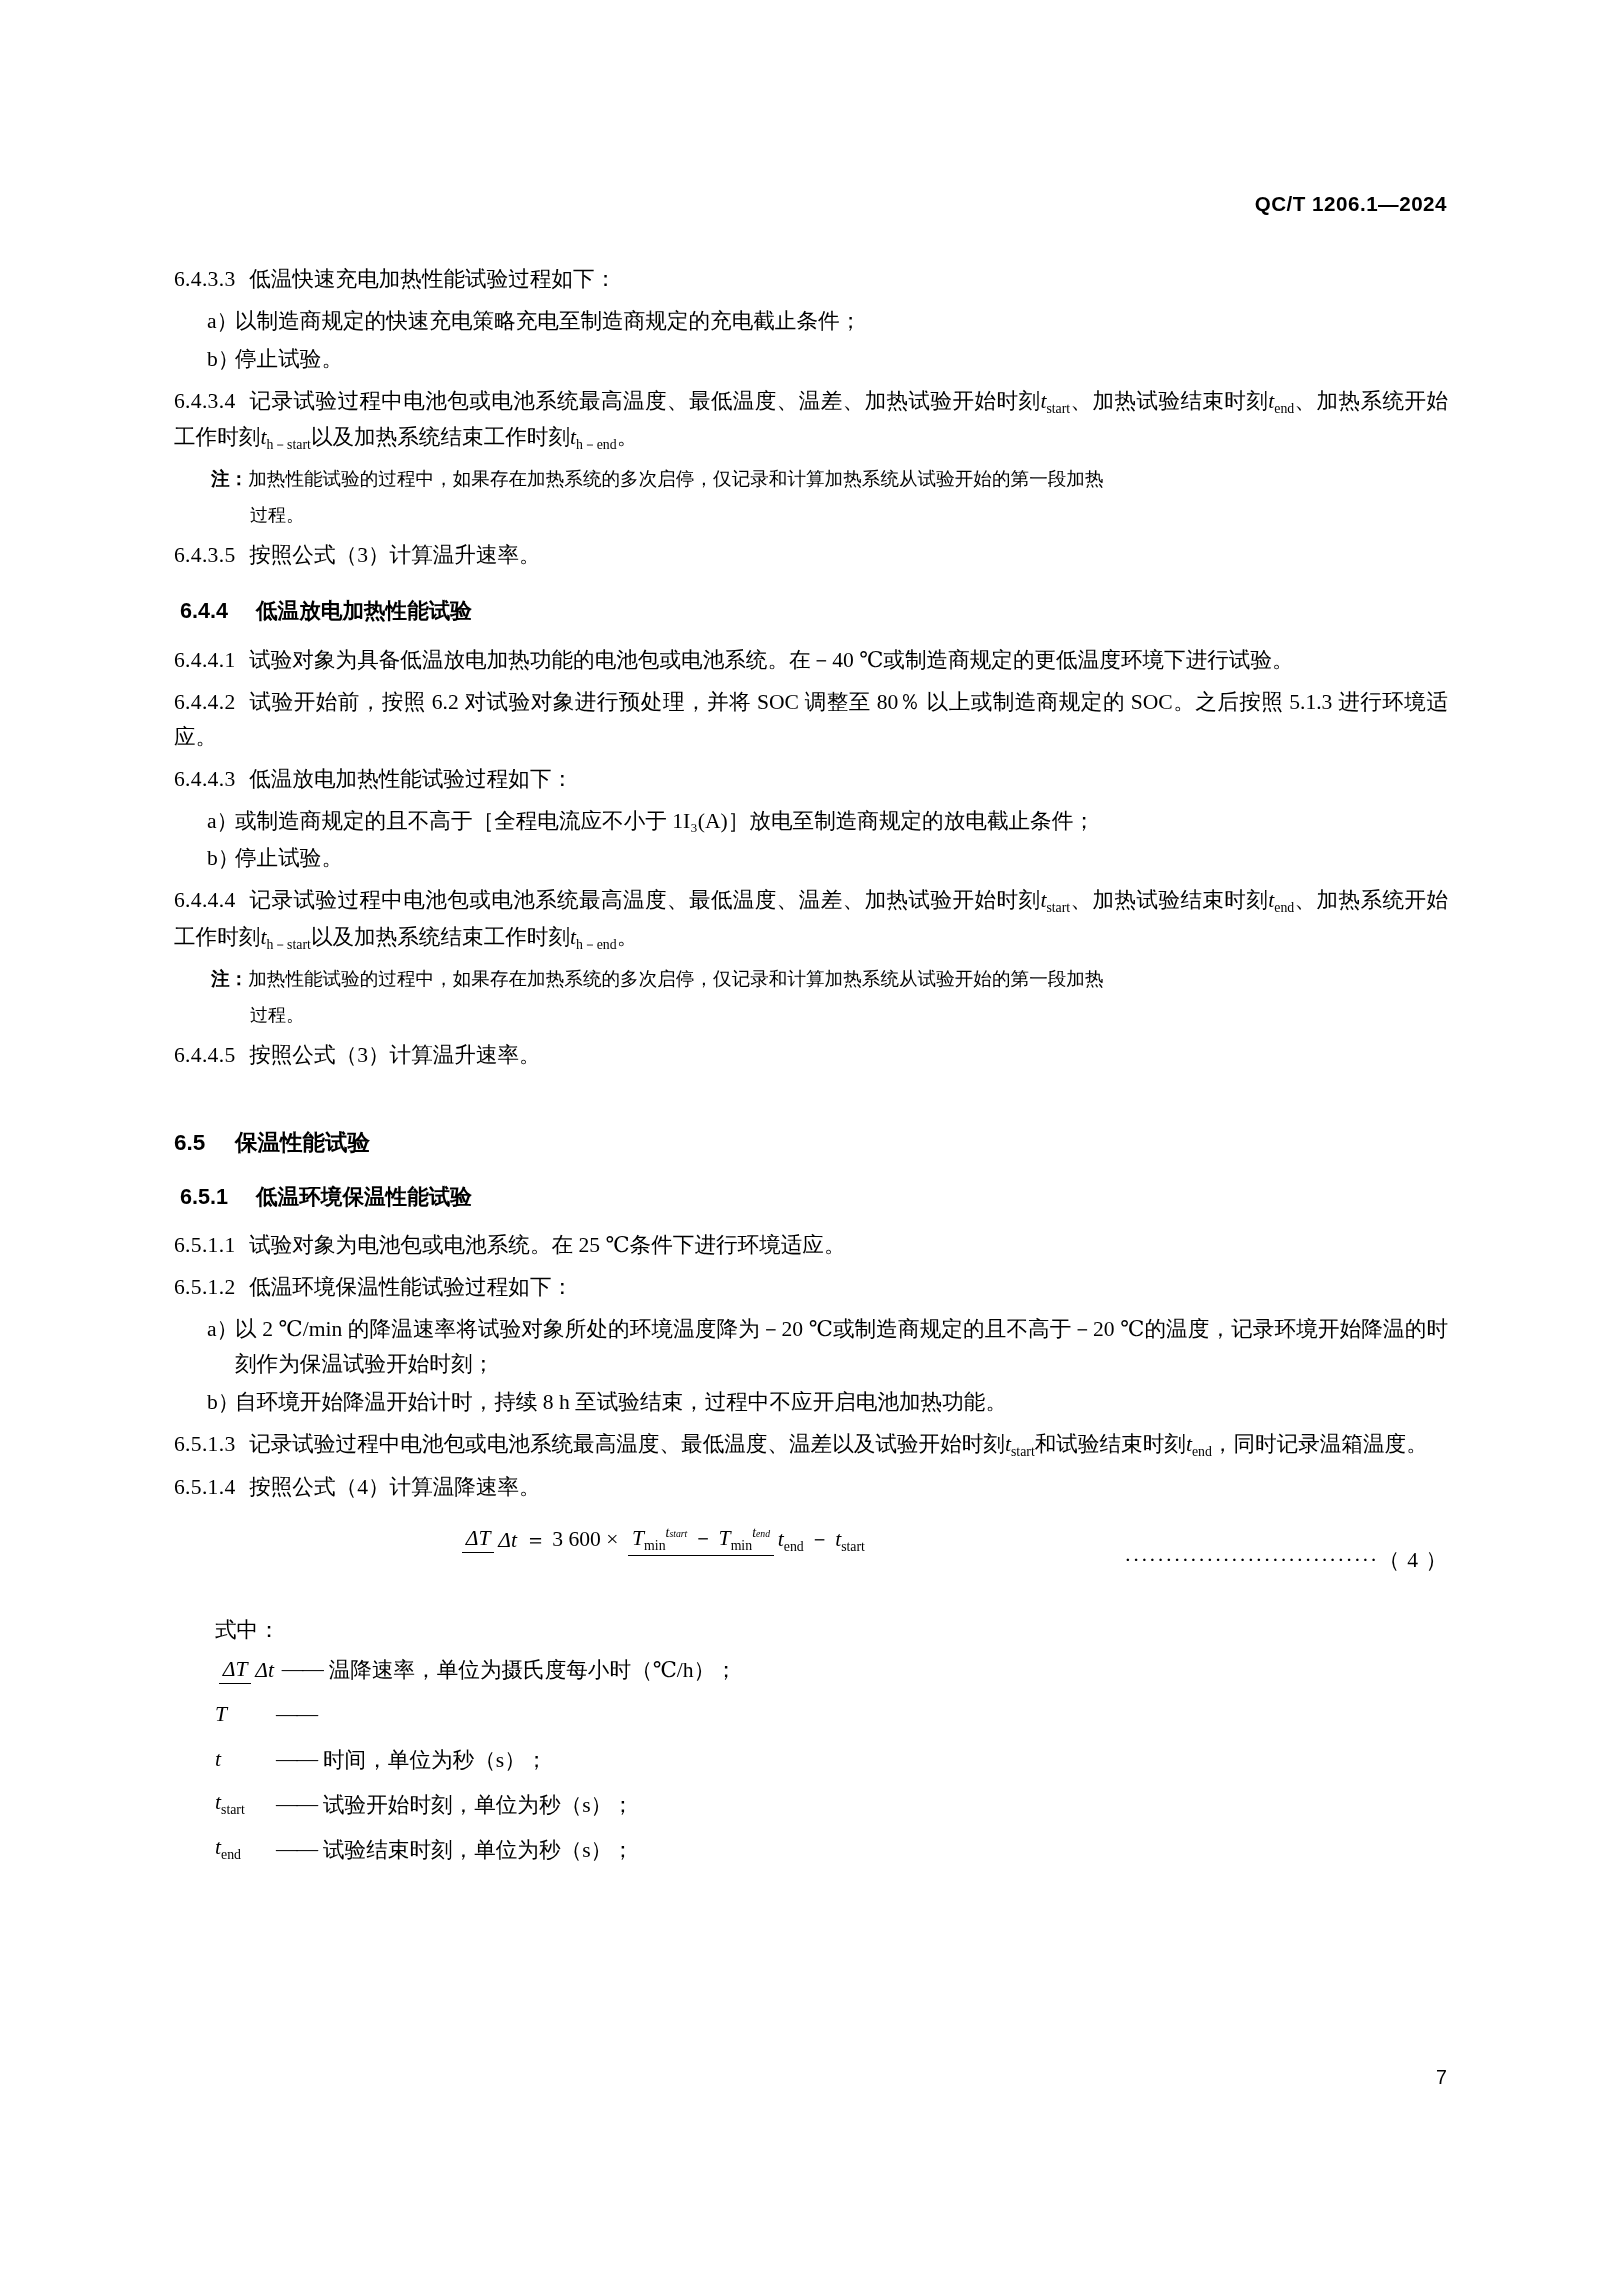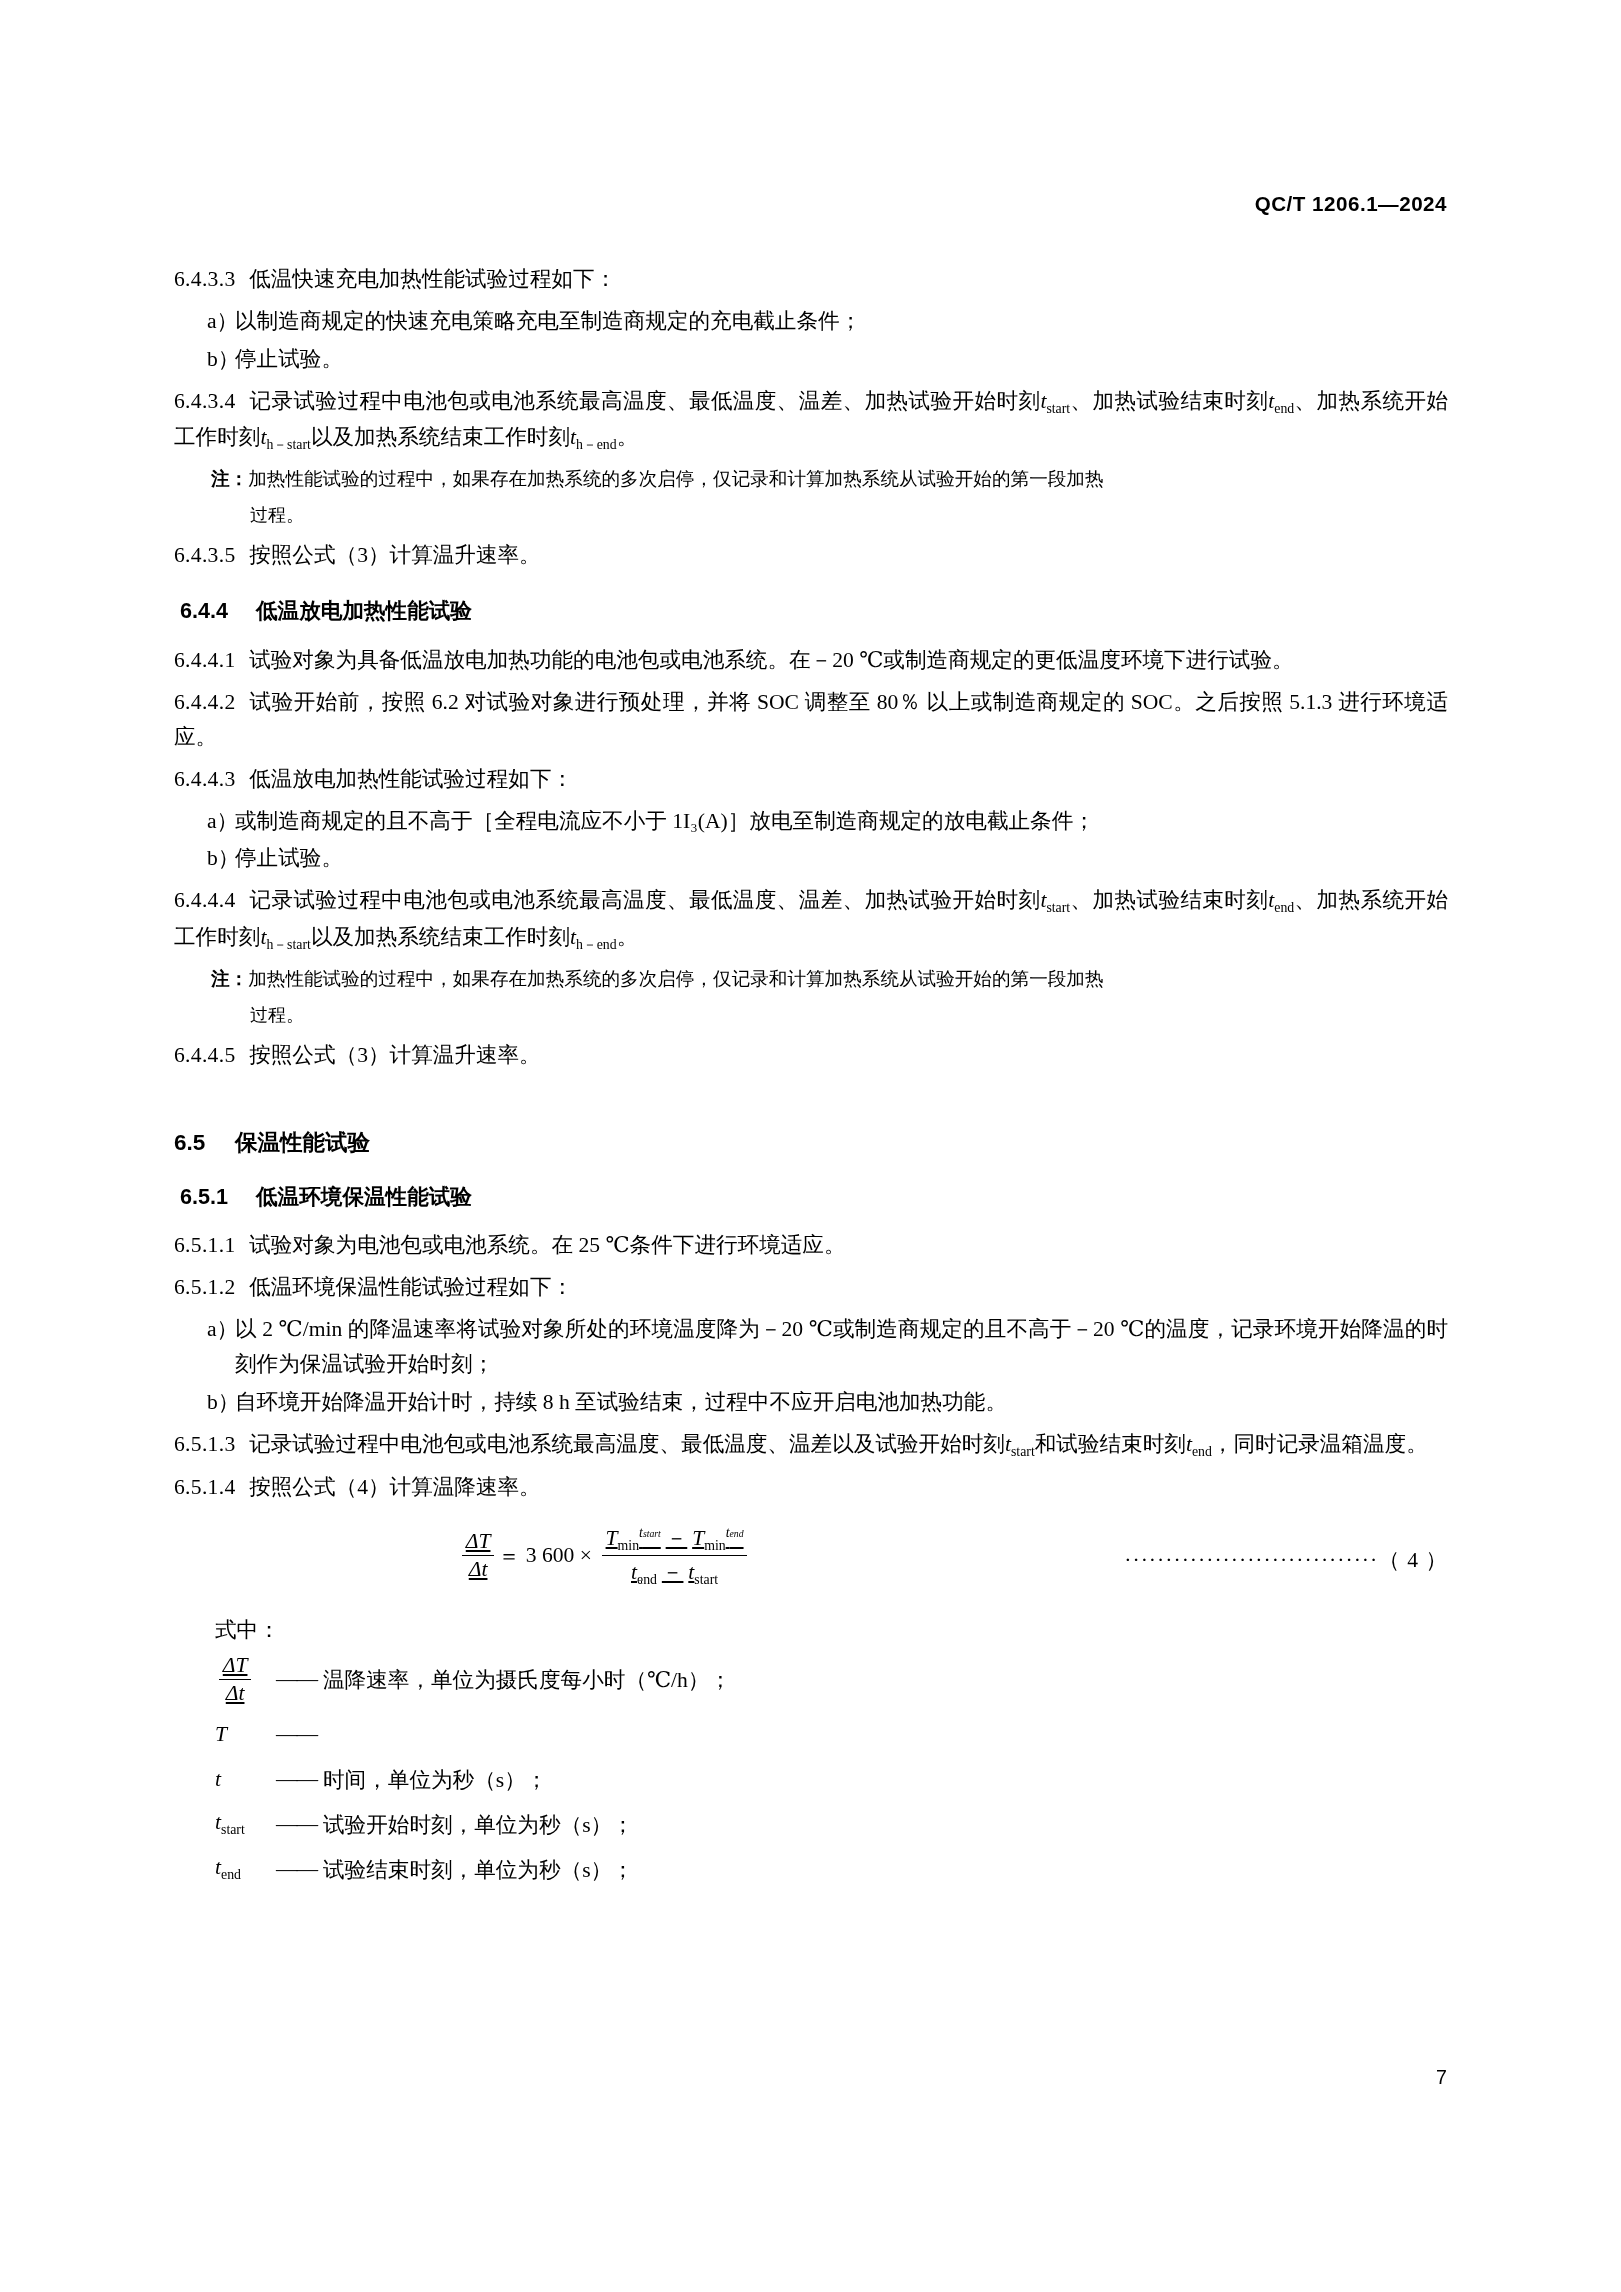--- a/index.html
+++ b/index.html
@@ -121,25 +121,24 @@
   .formula-center {
     position: absolute;
     left: 284px;
     top: 0;
     font-size: 21.6px;
     display: flex;
     align-items: center;
   }
   .frac {
     display: inline-flex;
-    flex-direction: column;
+    flex-direction: row;
     align-items: center;
     vertical-align: middle;
     margin: 0 3.9px;
-    text-decoration: underline;
   }
   .frac .top {
     padding: 0 3.9px 1px 3.9px;
     border-bottom: 1.3px solid #000;
     white-space: nowrap;
   }
   .frac .bot {
     padding: 1px 3.9px 0 3.9px;
     white-space: nowrap;
   }
@@ -234,21 +233,21 @@
 
     <p class="para">
       <span class="num">6.4.3.5</span><span class="gap"></span><span>按照公式（3）计算温升速率。</span>
     </p>
 
     <div class="h-sub">
       <span class="h-num">6.4.4</span><span>低温放电加热性能试验</span>
     </div>
 
     <p class="para">
-      <span class="num">6.4.4.1</span><span class="gap"></span><span>试验对象为具备低温放电加热功能的电池包或电池系统。在－20 ℃或制造商规定的更低温度环境下进行试验。</span>
+      <span class="num">6.4.4.1</span><span class="gap"></span><span>试验对象为具备低温放电加热功能的电池包或电池系统。在－40 ℃或制造商规定的更低温度环境下进行试验。</span>
     </p>
 
     <p class="para">
       <span class="num">6.4.4.2</span><span class="gap"></span><span>试验开始前，按照 6.2 对试验对象进行预处理，并将 SOC 调整至 80％ 以上或制造商规定的 SOC。之后按照 5.1.3 进行环境适应。</span>
     </p>
 
     <p class="para">
       <span class="num">6.4.4.3</span><span class="gap"></span><span>低温放电加热性能试验过程如下：</span>
     </p>
 

